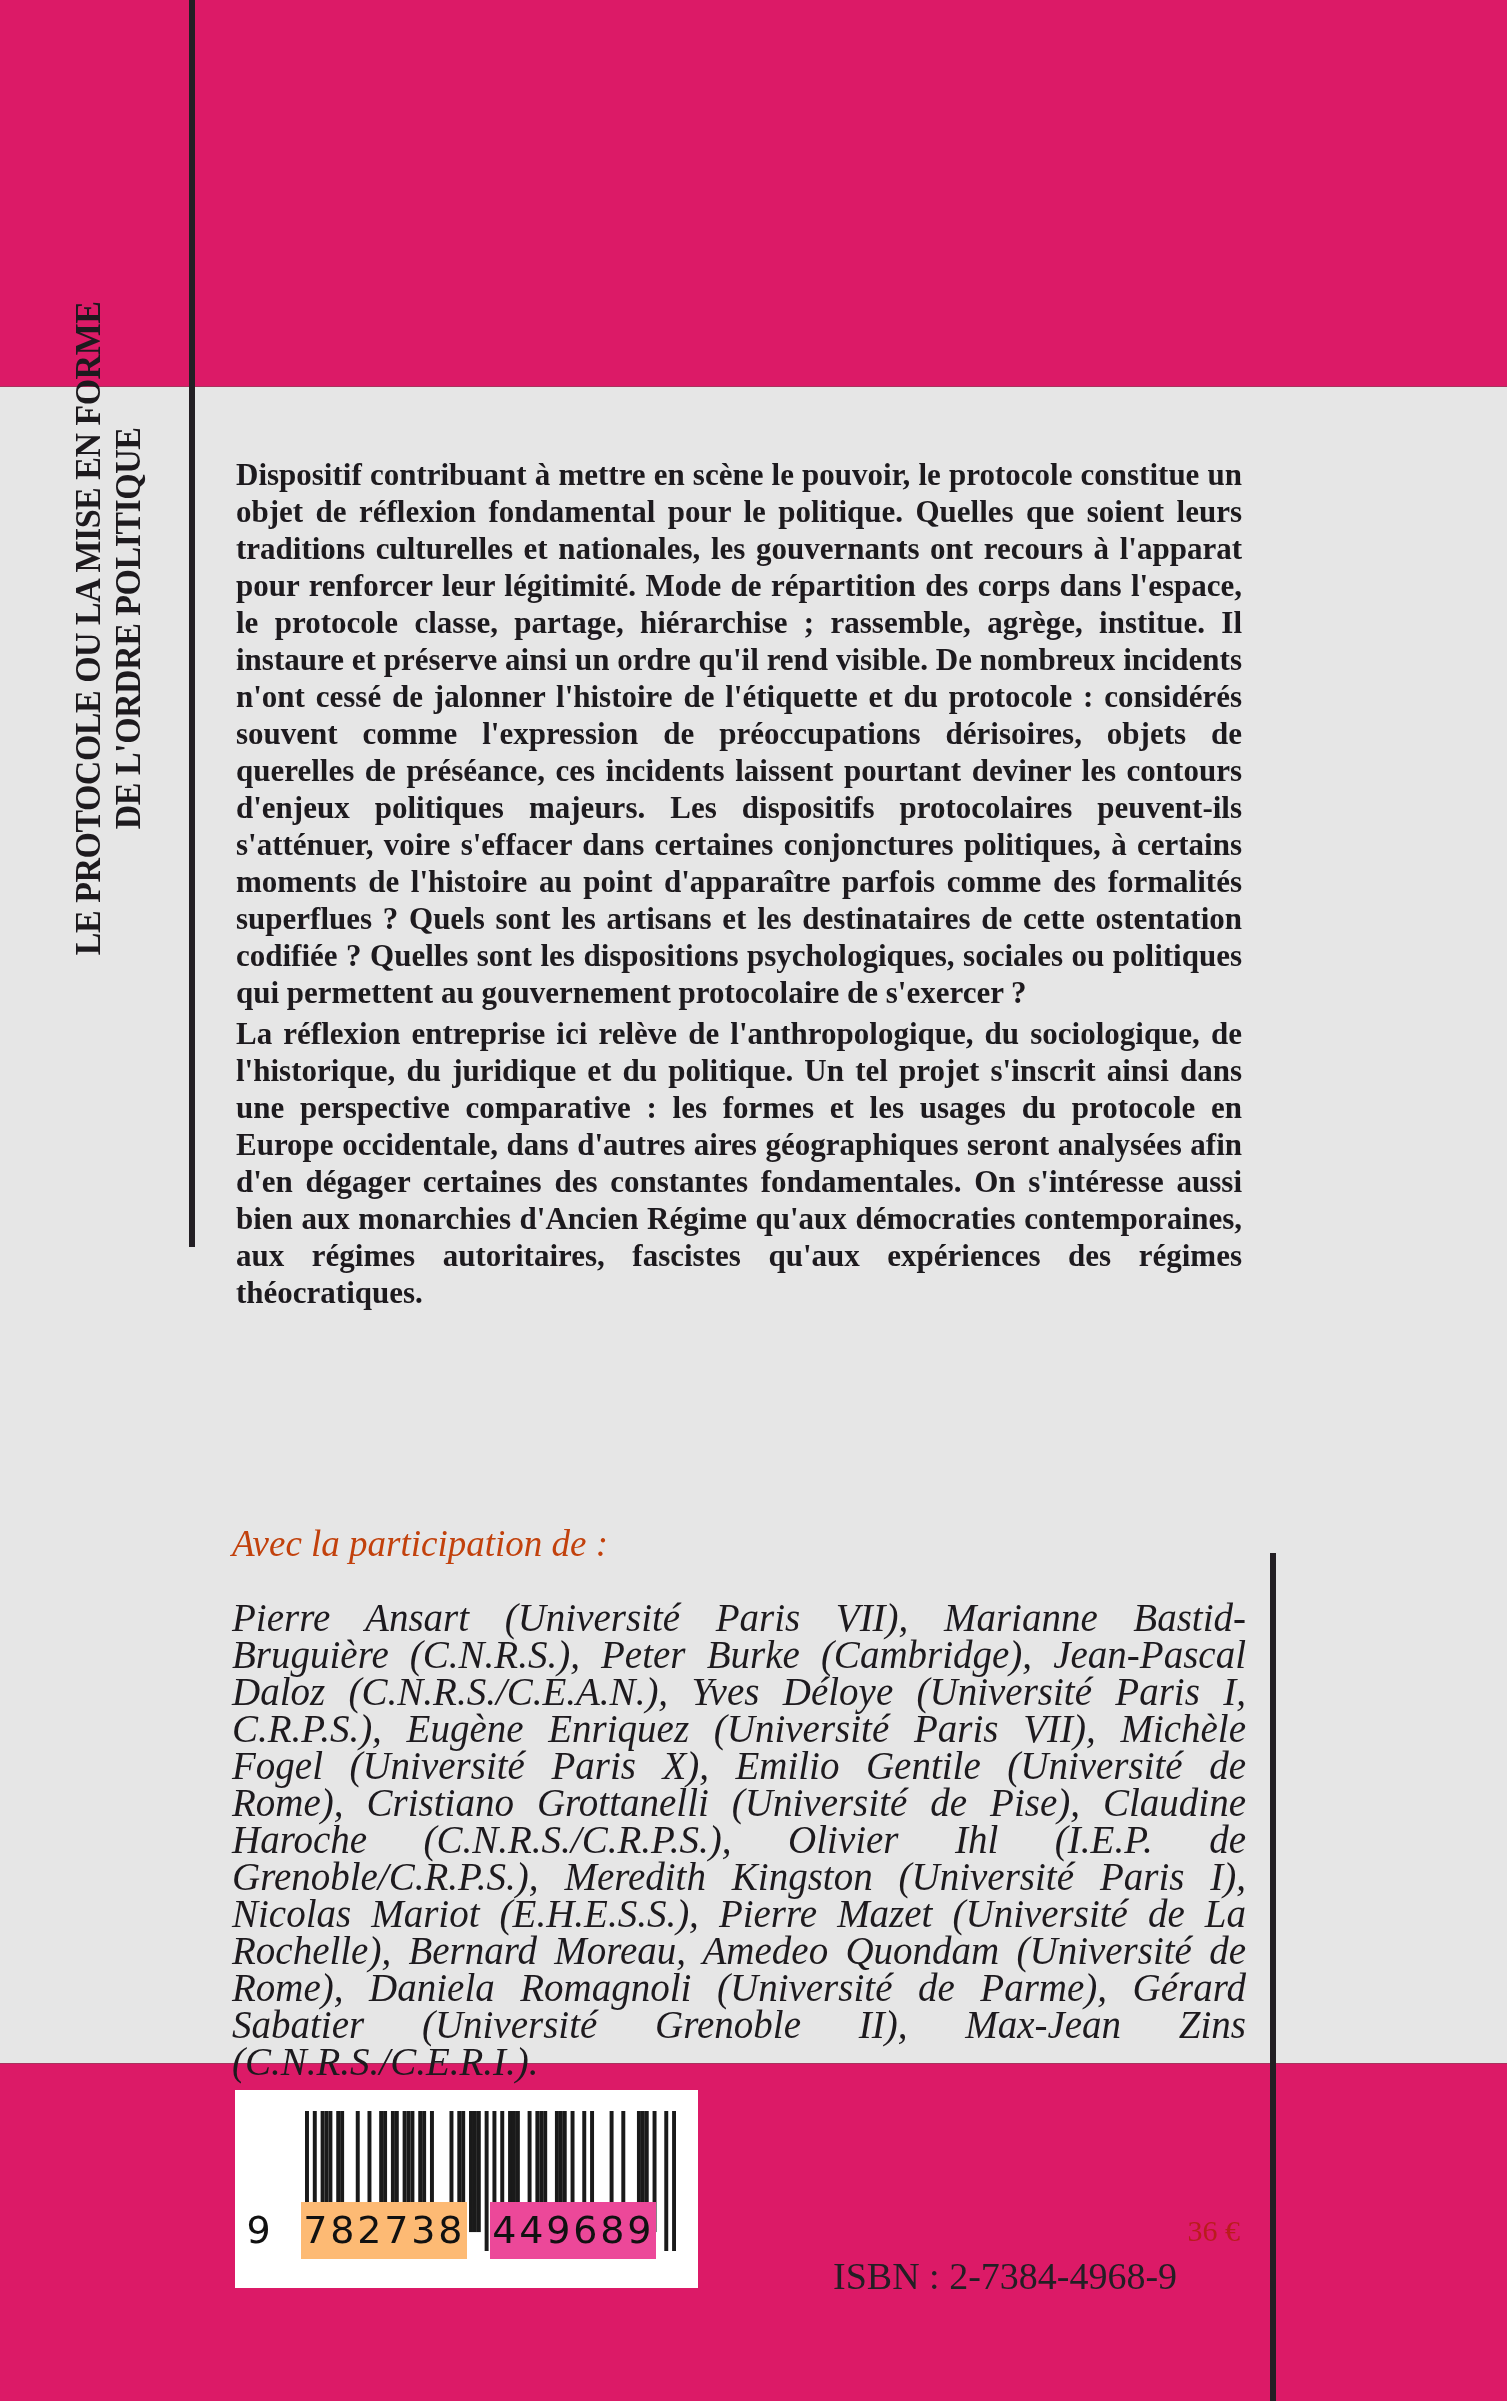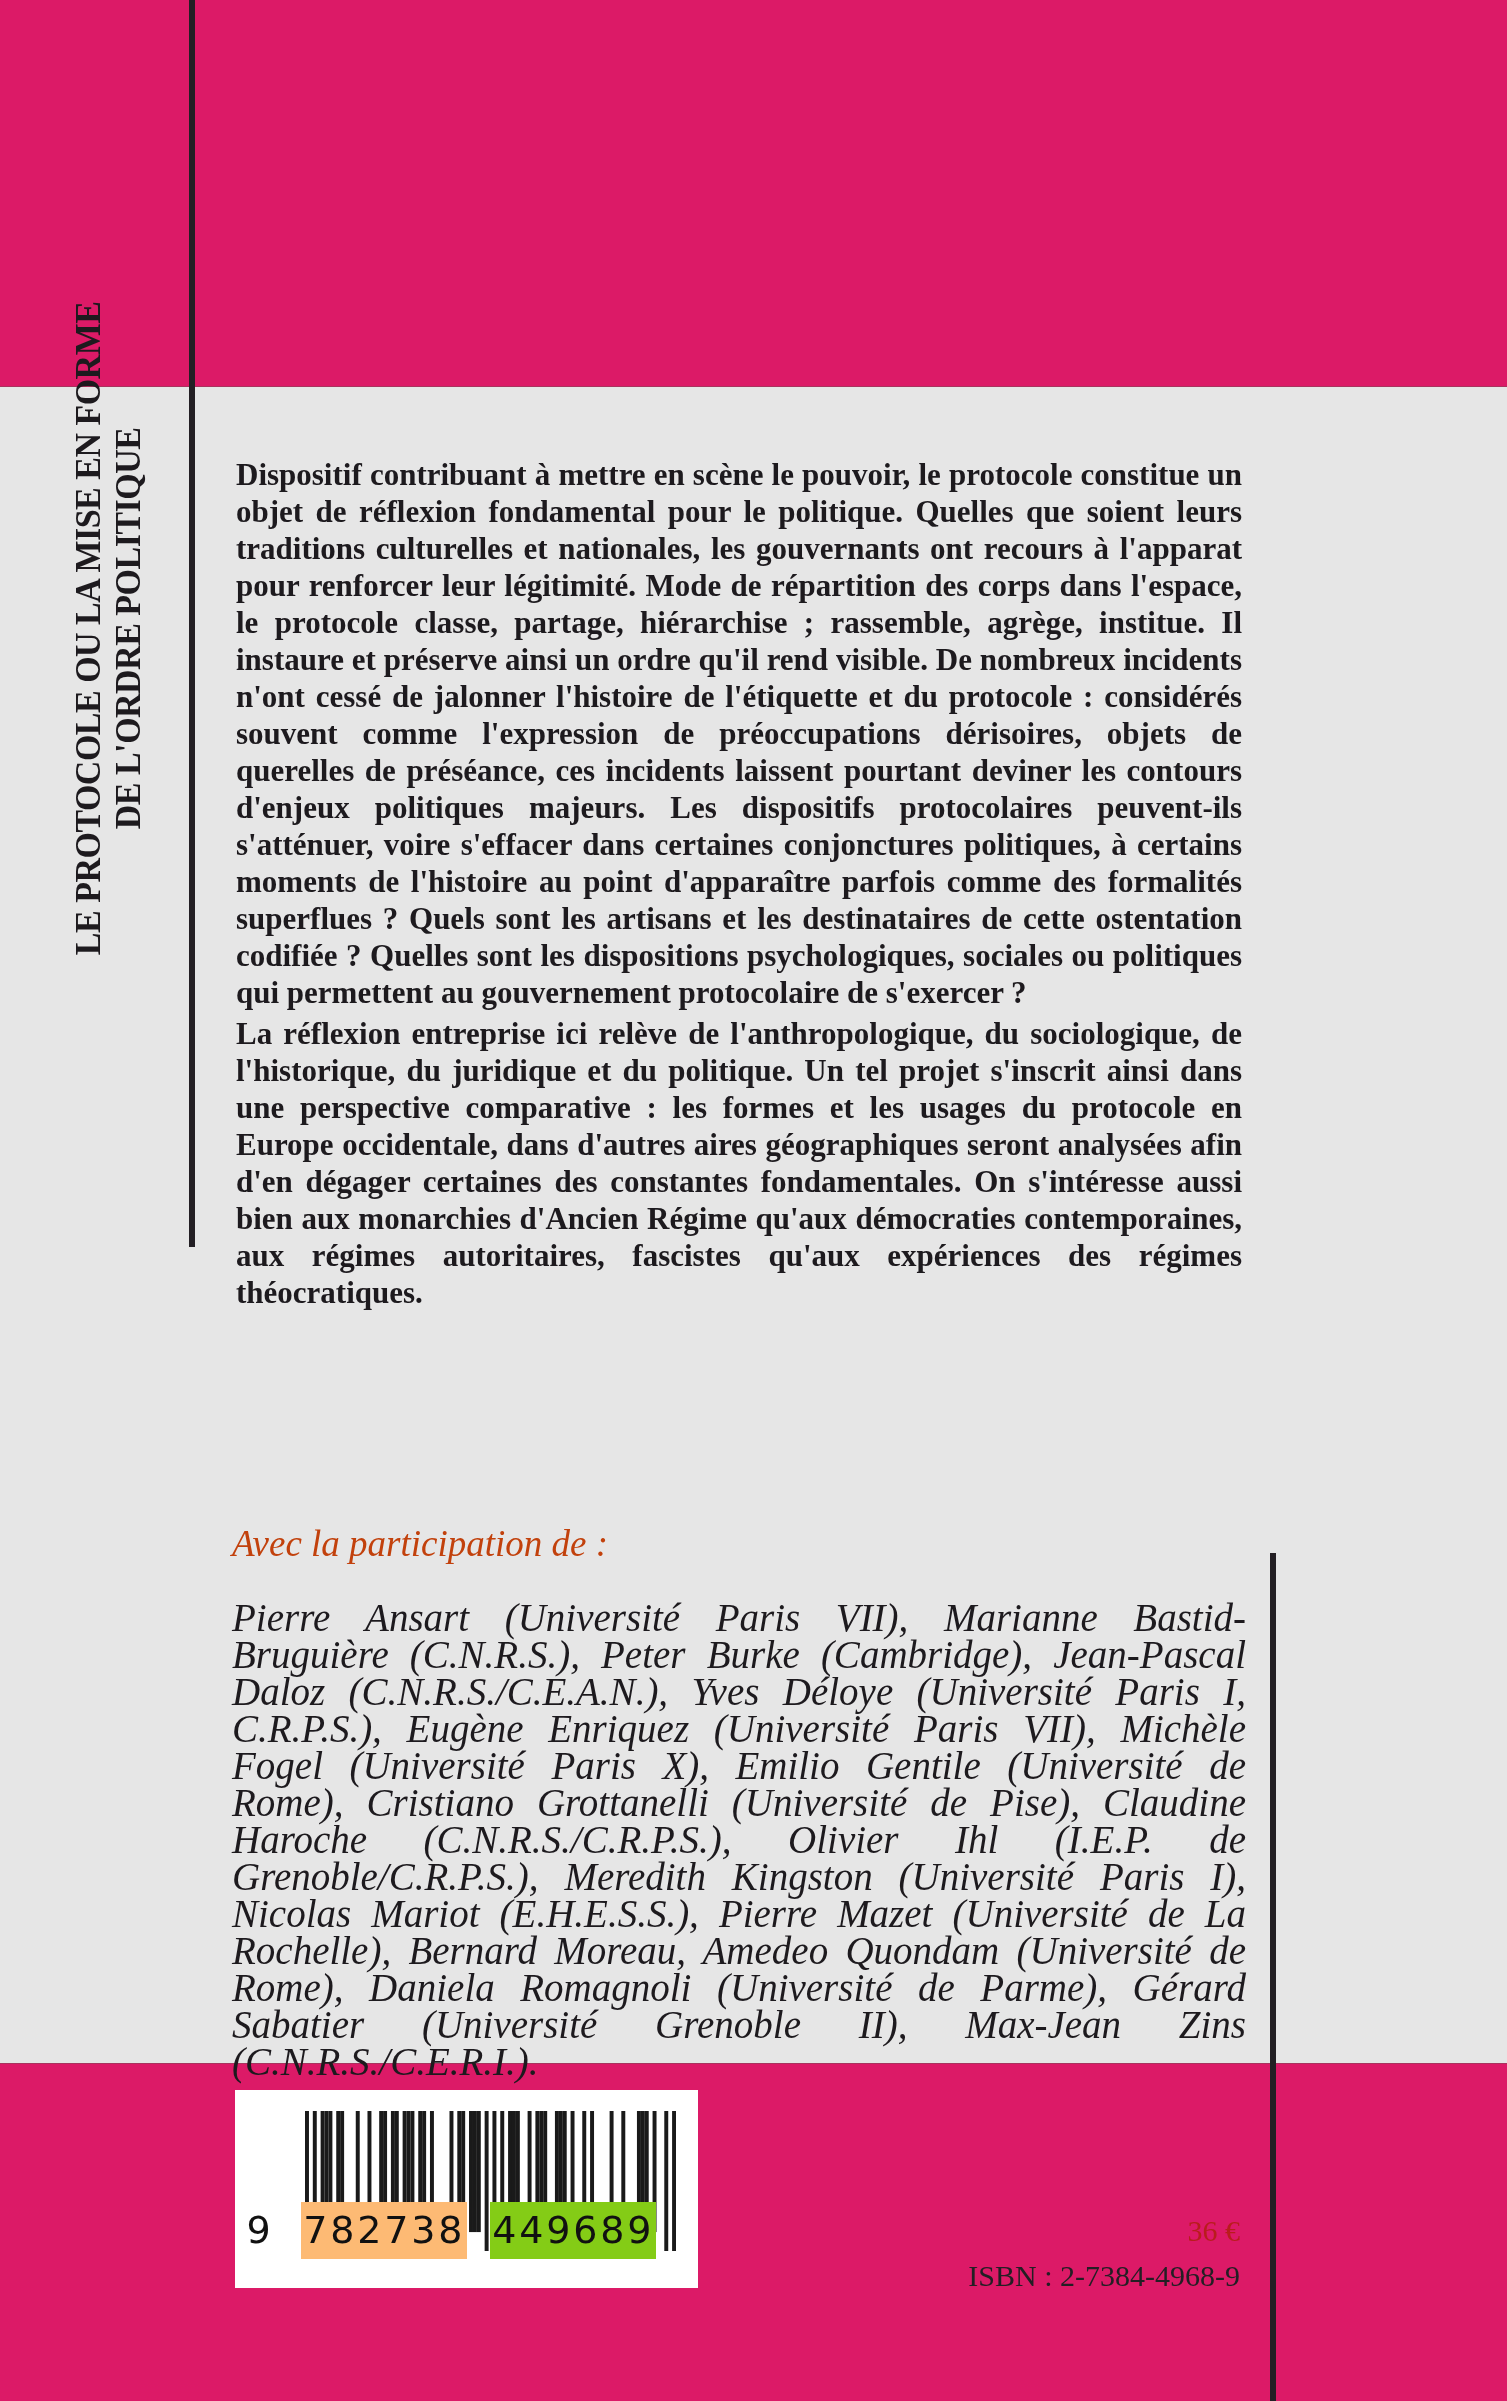--- a/index.html
+++ b/index.html
@@ -96,37 +96,36 @@
       position: absolute;
       left: 11.4px; top: 112px;
       height: 57px;
       font-family: "DejaVu Sans", "Liberation Sans", sans-serif;
       font-size: 38px;
       line-height: 57px;
       color: #111;
     }
     .bd-first { position: absolute; left: 0; top: 0; }
     .bd-left  { position: absolute; left: 55px; top: 0; letter-spacing: 2.8px; background: #fdba74; padding: 0 1.9px; }
-    .bd-right { position: absolute; left: 244px; top: 0; letter-spacing: 2.8px; background: #84cc16; padding: 0 1.9px; }
+    .bd-right { position: absolute; left: 244px; top: 0; letter-spacing: 2.8px; background: #ec4899; padding: 0 1.9px; }
 
     .price {
       position: absolute;
       left: 1079px; top: 2214px;
       width: 161px;
       text-align: right;
       font-size: 30px;
       line-height: 34px;
       color: #b91c1c;
     }
     .isbn {
       position: absolute;
       left: 833px; top: 2255px;
       width: 407px;
-      text-align: right;
-      font-size: 30px;
+      font-size: 38px;
       line-height: 42px;
       color: #231f24;
     }
   </style>
 </head>
 <body>
 
 <div class="band-top"></div>
 <div class="band-bottom"></div>
 

